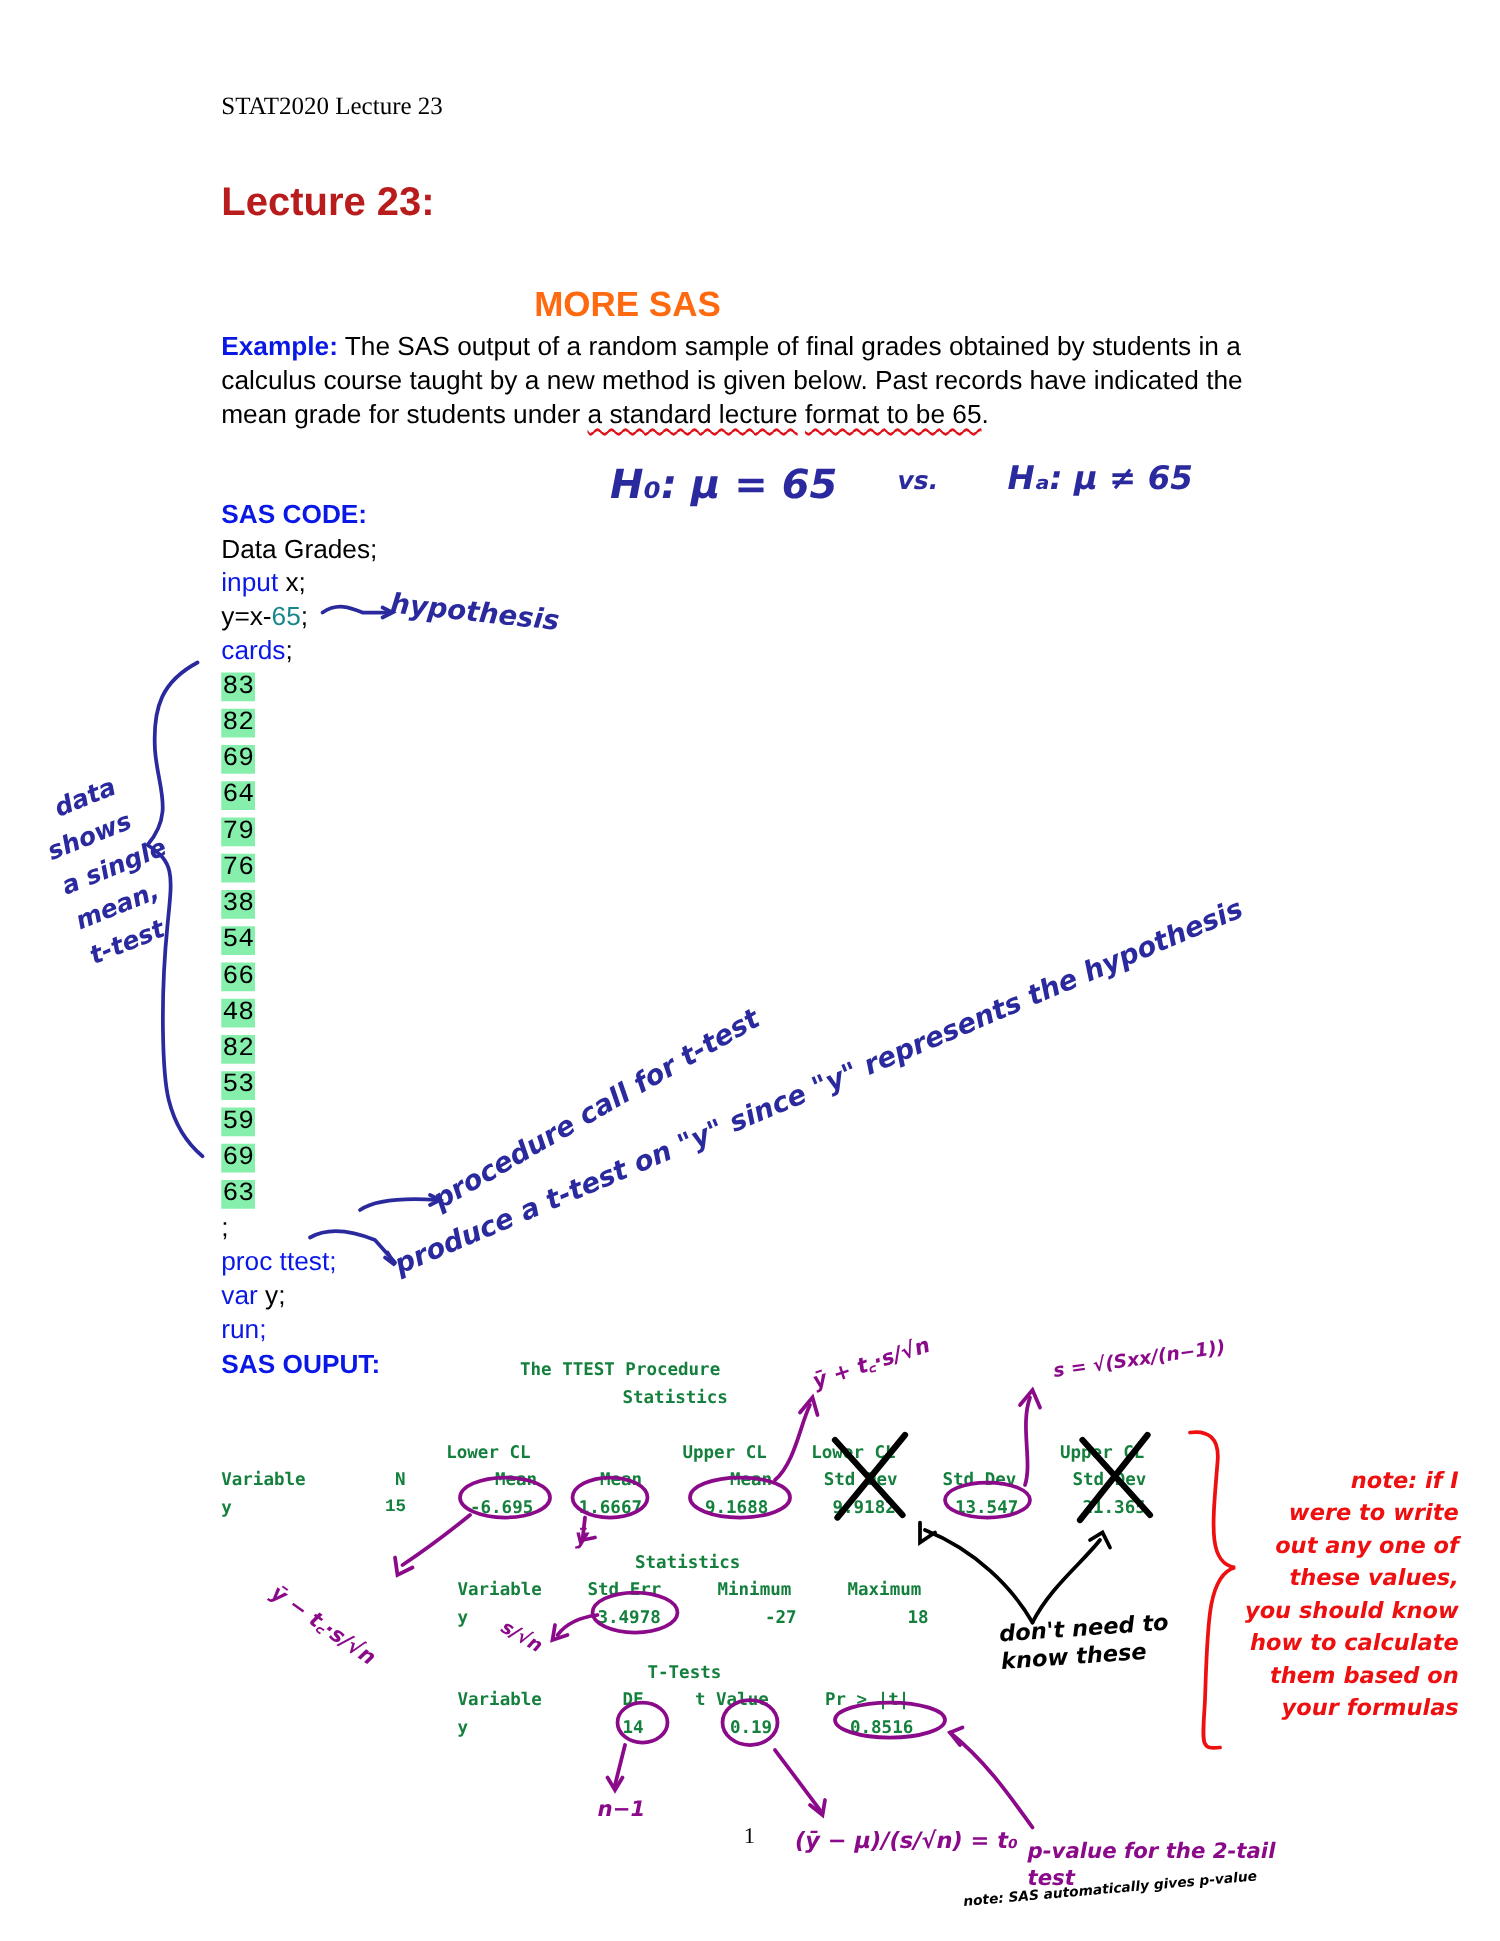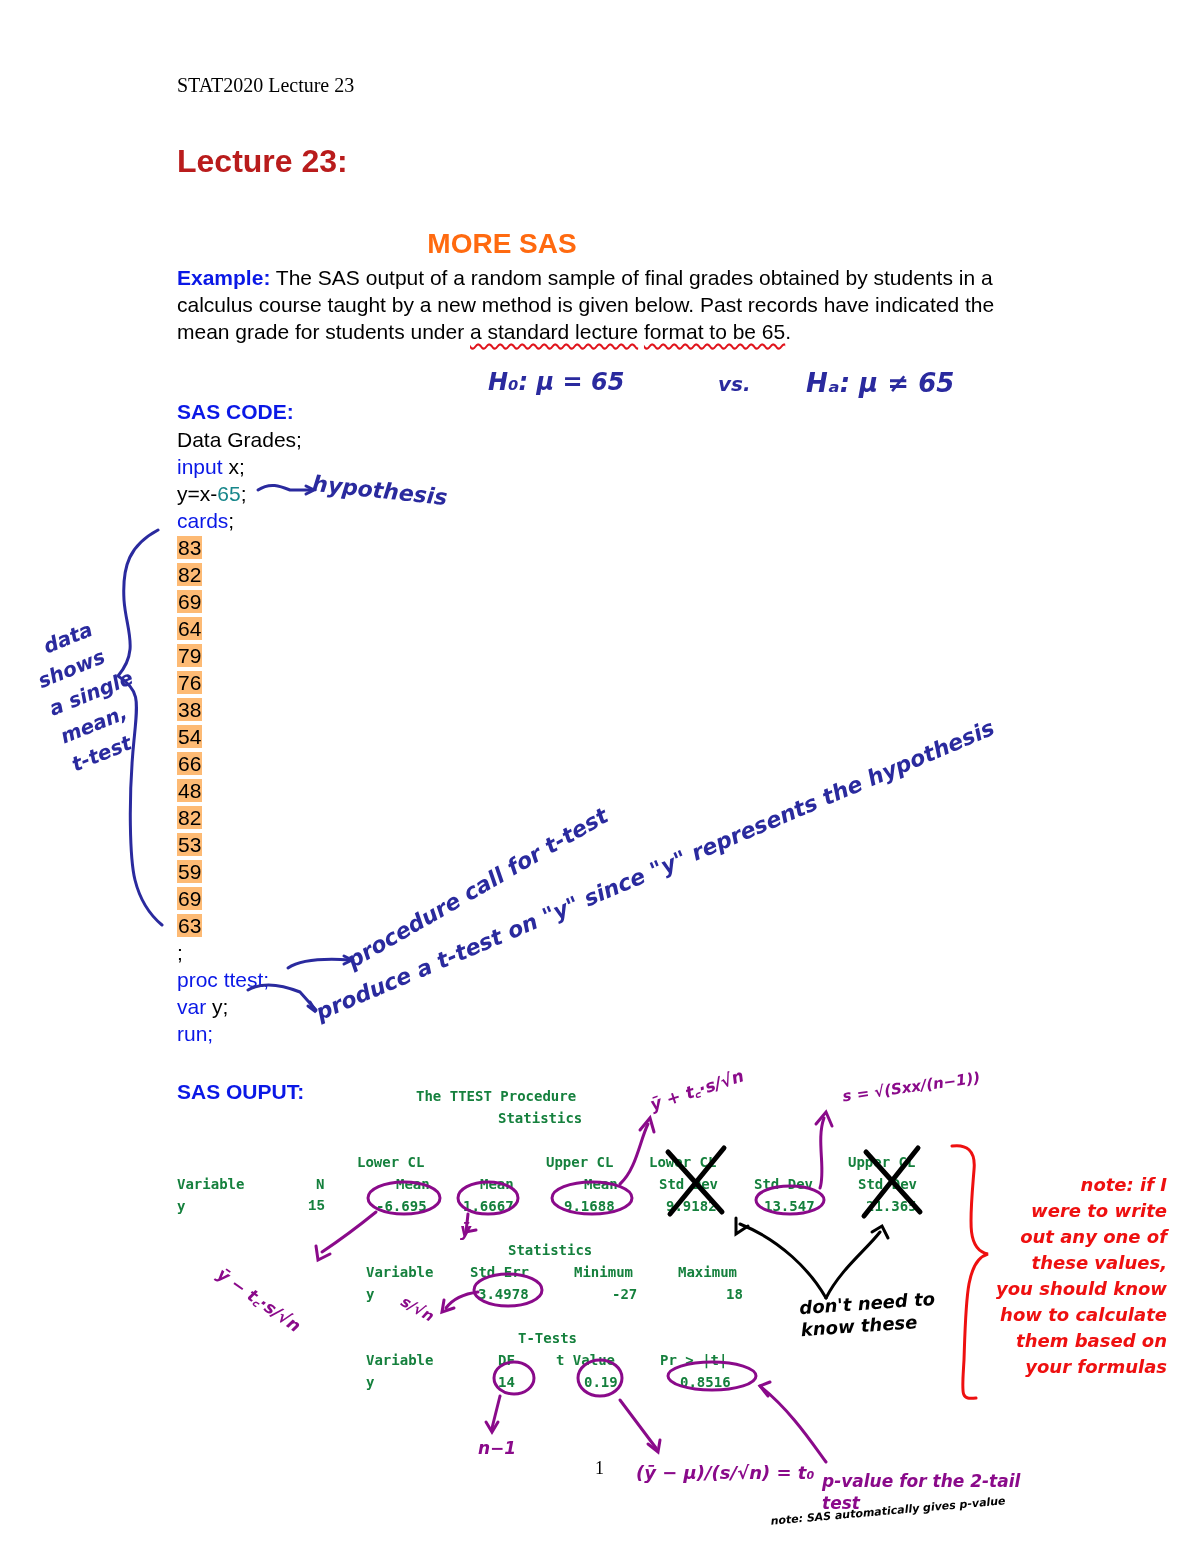--- a/index.html
+++ b/index.html
@@ -8,42 +8,42 @@
   .header { left:177px; top:74px; font-family:"Liberation Serif", serif; font-size:20px; color:#000; }
   .lec-title { left:177px; top:143px; font-size:32px; font-weight:bold; color:#b91c1c; }
   .section-title { left:0; width:972px; top:228px; text-align:center; font-size:28px; font-weight:bold; color:#ff6a10;margin-left:16px; }
   .para { left:177px; top:264px; width:820px; font-size:21px; line-height:27px; }
   .para .lbl { color:#0a18e6; font-weight:bold; }
   .squig { text-decoration: underline wavy #e0141c; text-underline-offset:4px; }
   .code-h { left:177px; top:400px; font-size:21px; font-weight:bold; color:#0a18e6; }
   .code { left:177px; top:426px; font-size:21px; line-height:27px; }
   .code .kw { color:#0a18e6; }
   .code .num { color:#17868a; }
-  .data-line span.hl { background:#fdba74; padding:0 1px; }
+  .data-line span.hl { background:#86efac; padding:0 1px;font-family:Liberation Mono, monospace; }
   .out-h { left:177px; top:1080px; font-size:21px; font-weight:bold; color:#0a18e6; }
   .sas { font-family:"DejaVu Sans Mono", monospace; font-weight:bold; font-size:14px; color:#15803d; white-space:pre; }
   .hand-blue { font-family:"DejaVu Sans", sans-serif; color:#2a2a9e; font-style:italic; }
   .hand-purple { font-family:"DejaVu Sans", sans-serif; color:#8a0a8a; font-style:italic; }
   .hand-red { font-family:"DejaVu Sans", sans-serif; color:#ee1010; font-style:italic; }
   .hand-black { font-family:"DejaVu Sans", sans-serif; color:#000; font-style:italic; }
   .page-num { left:595px; top:1458px; font-family:"Liberation Serif", serif; font-size:18px; }
   svg.overlay { position:absolute; left:0; top:0; pointer-events:none; }
 </style>
 </head>
 <body>
 
 <div class="abs header">STAT2020 Lecture 23</div>
 <div class="abs lec-title">Lecture 23:</div>
 <div class="abs section-title">MORE SAS</div>
 
 <div class="abs para">
   <span class="lbl">Example:</span><span> The SAS output of a random sample of final grades obtained by students in a calculus course taught by a new method is given below.  Past records have indicated the mean grade for students under </span><span class="squig">a standard lecture</span><span> </span><span class="squig">format to be 65</span><span>.</span>
 </div>
 
-<div class="abs hand-blue" style="left:488px;top:368px;font-size:24px;font-weight:bold;">H₀: μ = 65</div>
+<div class="abs hand-blue" style="left:488px;top:368px;font-size:32px;font-weight:bold;">H₀: μ = 65</div>
 <div class="abs hand-blue" style="left:718px;top:372px;font-size:20px;font-weight:bold;">vs.</div>
 <div class="abs hand-blue" style="left:806px;top:368px;font-size:26px;font-weight:bold;">Hₐ: μ ≠ 65</div>
 
 <div class="abs code-h">SAS CODE:</div>
 <div class="abs code">
   <div>Data Grades;</div>
   <div><span class="kw">input</span><span> x;</span></div>
   <div><span>y=x-</span><span class="num">65</span><span>;</span></div>
   <div><span class="kw">cards</span><span>;</span></div>
   <div class="data-line"><span class="hl">83</span></div>

